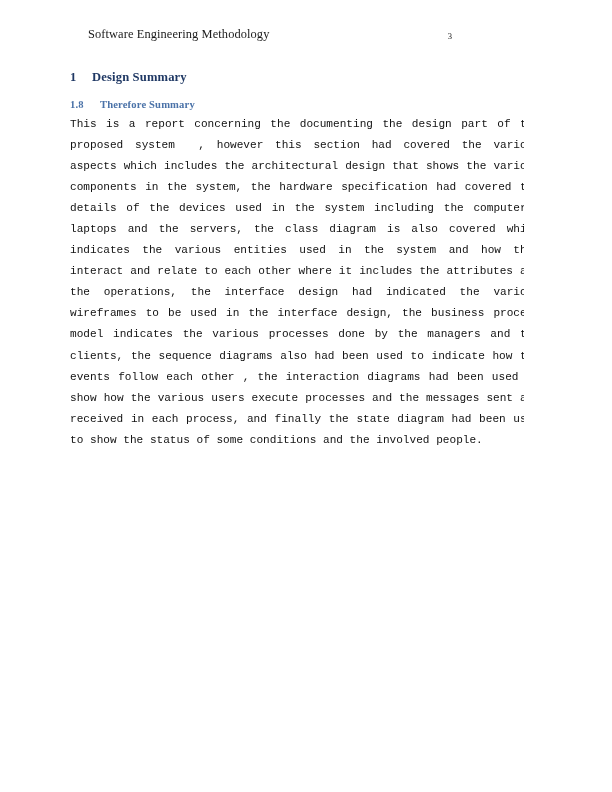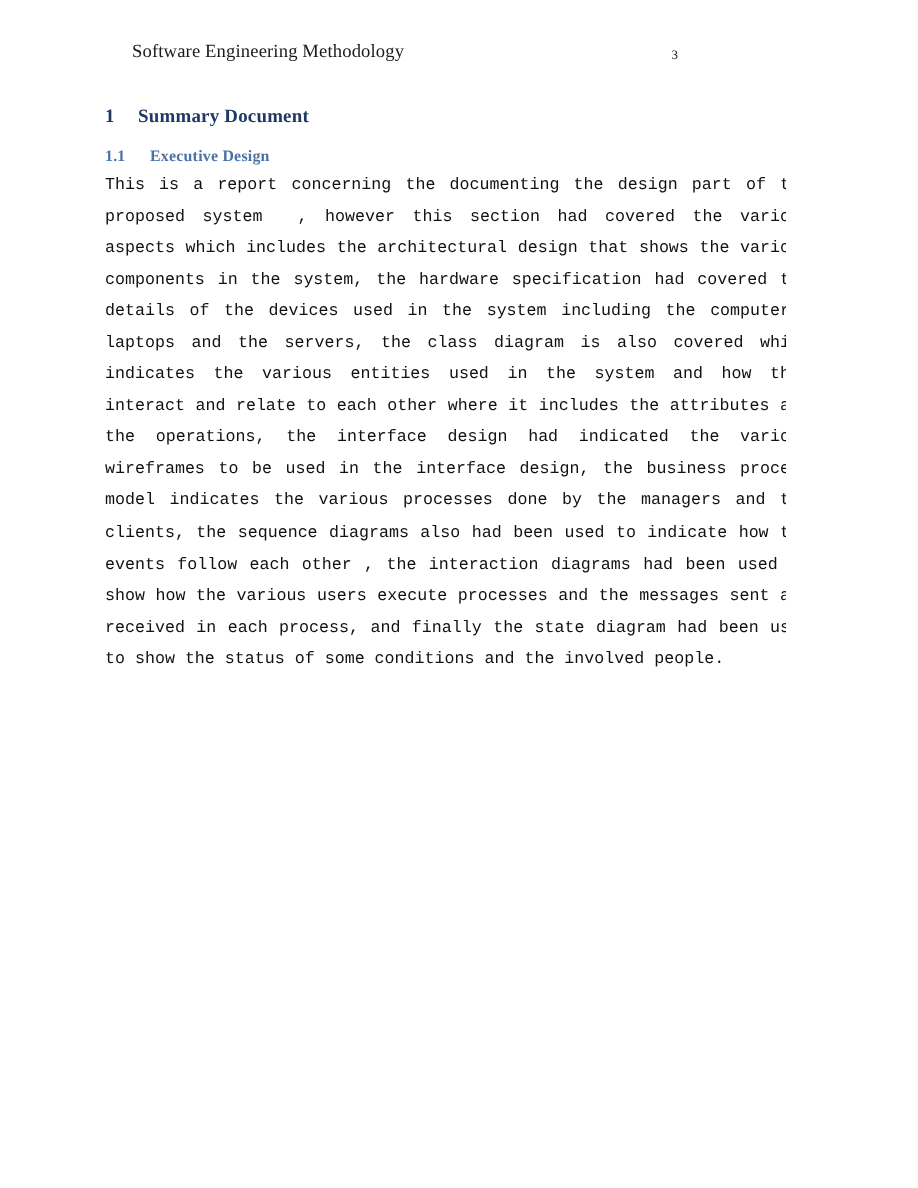--- a/index.html
+++ b/index.html
@@ -110,24 +110,24 @@
 <div class="page">
 
   <div class="running-header">
     <div class="header-title">Software Engineering Methodology</div>
     <div class="page-number">3</div>
   </div>
 
   <div class="content">
 
     <h1 class="section-heading">
-      <span class="num">1</span><span>Summary Document</span>
+      <span class="num">1</span><span>Design Summary</span>
     </h1>
 
     <h2 class="subsection-heading">
-      <span class="num">1.1</span><span>Executive Design</span>
+      <span class="num">1.8</span><span>Therefore Summary</span>
     </h2>
 
     <p class="body-paragraph first">This is a report concerning the documenting the design part of the proposed system  , however this section had covered the various aspects which includes the architectural design that shows the various components in the system, the hardware specification had covered the details of the devices used in the system including the computers, laptops and the servers, the class diagram is also covered which indicates the various entities used in the system and how they interact and relate to each other where it includes the attributes and the operations, the interface design had indicated the various wireframes to be used in the interface design, the business process model indicates the various processes done by the managers and the clients, the sequence diagrams also had been used to indicate how the events follow each other , the interaction diagrams had been used to show how the various users execute processes and the messages sent and received in each process, and finally the state diagram had been used to show the status of some conditions and the involved people.</p>
 
 
   </div>
 </div>
 
 </body></html>

